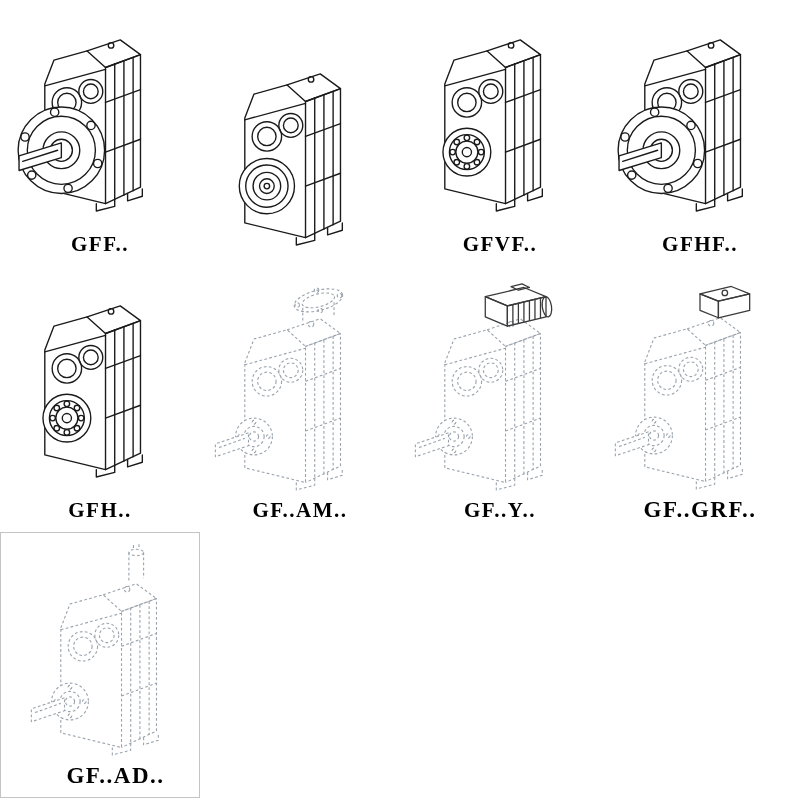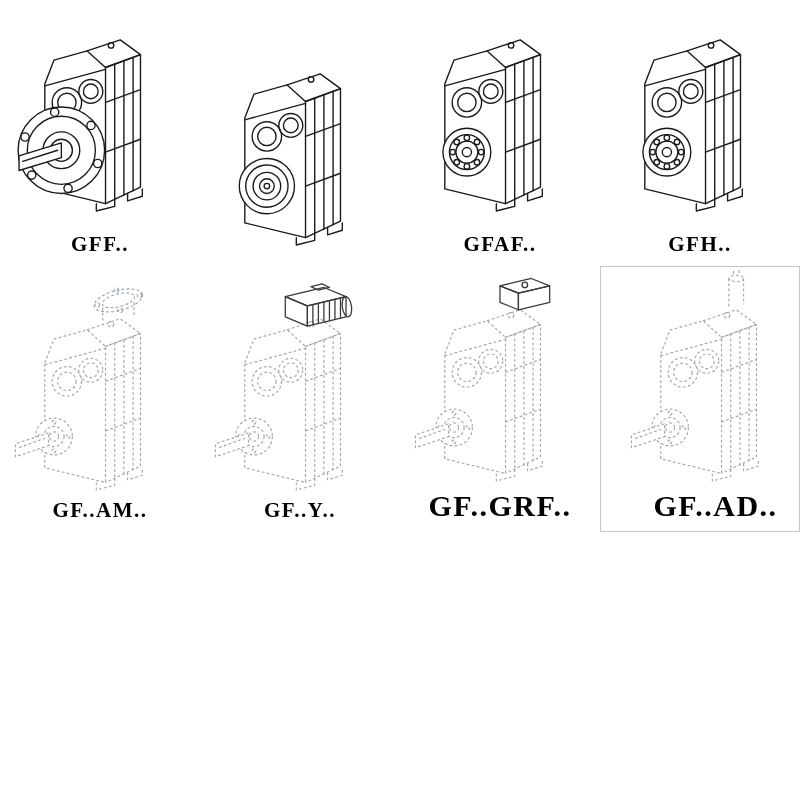--- a/index.html
+++ b/index.html
@@ -2,21 +2,21 @@
 <html><head>
 <meta charset="utf-8">
 <style>
   html,body{margin:0;padding:0;background:#ffffff;}
   body{width:800px;height:800px;overflow:hidden;}
   .page{width:800px;height:800px;font-family:"Liberation Serif",serif;background:#fff;}
   .grid{display:grid;grid-template-columns:repeat(4,200px);grid-template-rows:repeat(3,266px);}
   .cell{display:flex;flex-direction:column;align-items:center;justify-content:flex-end;margin:0;height:266px;overflow:hidden;}
   .drawing{width:184px;height:226px;flex:0 0 auto;display:block;}
   .label{font-weight:700;font-size:21px;letter-spacing:1.5px;color:#000;margin:0 0 9px 0;white-space:nowrap;}
-  .cell.lg .label{font-size:30px;}
+  .cell.lg .label{font-size:23px;}
   .cell.boxed{box-shadow:inset 0 0 0 1px #c4c4c4;padding-left:31px;}
   .defs-holder{position:absolute;width:0;height:0;overflow:hidden;}
 </style>
 </head>
 <body>
 
 <div class="page">
 
   <svg class="defs-holder" xmlns="http://www.w3.org/2000/svg" xmlns:xlink="http://www.w3.org/1999/xlink" aria-hidden="true">
     <defs>
@@ -169,23 +169,29 @@
     <figure class="cell">
       <svg class="drawing" viewBox="0 0 200 232">
           <use href="#sym-boss" xlink:href="#sym-boss"></use>
         </svg>
     </figure>
 
     <figure class="cell">
       <svg class="drawing" viewBox="0 0 200 232">
           <use href="#sym-plain" xlink:href="#sym-plain"></use>
         </svg>
-      <figcaption class="label">GFAF..</figcaption>
-    </figure>
-
+      <figcaption class="label">GFVF..</figcaption>
+    </figure>
+
+    <figure class="cell">
+      <svg class="drawing" viewBox="0 0 200 232">
+          <use href="#sym-flange" xlink:href="#sym-flange"></use>
+        </svg>
+      <figcaption class="label">GFHF..</figcaption>
+    </figure>
 
     <figure class="cell">
       <svg class="drawing" viewBox="0 0 200 232">
           <use href="#sym-plain" xlink:href="#sym-plain"></use>
         </svg>
       <figcaption class="label">GFH..</figcaption>
     </figure>
 
 
     <figure class="cell">

